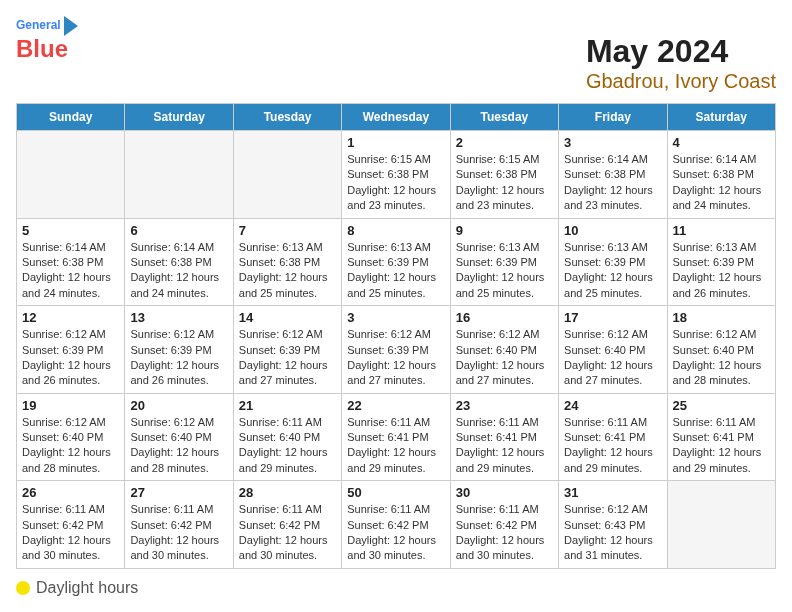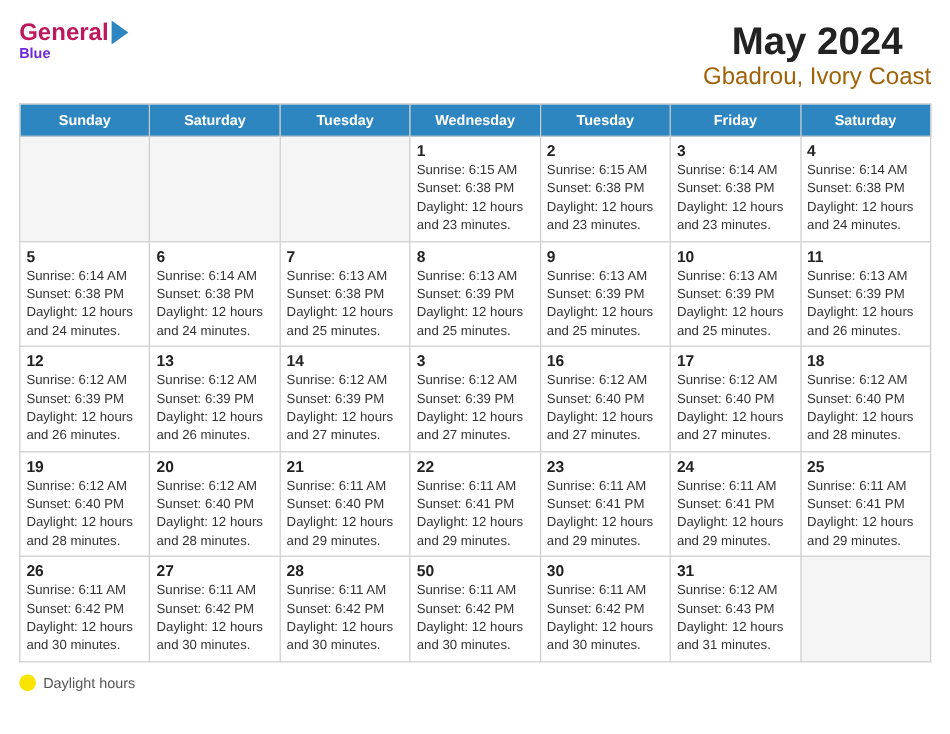--- a/index.html
+++ b/index.html
@@ -30,21 +30,22 @@
     }
     .logo-arrow {
       width: 0;
       height: 0;
       border-top: 10px solid transparent;
       border-bottom: 10px solid transparent;
       border-left: 14px solid #2e86c1;
       margin-left: 3px;
     }
     .title-block {
-      text-align: center;
+      text-align: left;
+      margin-top: 17px;
     }
     .main-title {
       font-size: 32px;
       font-weight: bold;
       color: #222;
     }
     .subtitle {
       font-size: 20px;
       color: #a16207;
     }
@@ -79,21 +80,21 @@
       color: #222;
       margin-bottom: 2px;
     }
     .day-info {
       color: #333;
       font-size: 11px;
       line-height: 1.4;
     }
     .legend {
       margin-top: 10px;
-      font-size: 12px;
+      font-size: 16px;
       color: #555;
       display: flex;
       align-items: center;
       gap: 6px;
     }
     .legend-icon {
       width: 14px;
       height: 14px;
       background: #f9e400;
       border-radius: 50%;
@@ -102,24 +103,24 @@
     tr.week-row td {
       height: 85px;
     }
   </style>
 </head>
 <body>
 
 <div class="header">
   <div class="logo">
     <div class="logo-line">
-      <span style="font-size:20px; font-weight:bold; color:#be185d;">General</span>
+      <span style="font-size:12px; font-weight:bold; color:#3b82f6;">General</span>
       <div class="logo-arrow"></div>
     </div>
-    <span style="font-size:12px; font-weight:bold; color:#6d28d9; margin-left:0;">Blue</span>
+    <span style="font-size:24px; font-weight:bold; color:#ef4444; margin-left:0;">Blue</span>
   </div>
   <div class="title-block">
     <div class="main-title">May 2024</div>
     <div class="subtitle">Gbadrou, Ivory Coast</div>
   </div>
 </div>
 
 <table class="calendar">
   <thead>
     <tr>

